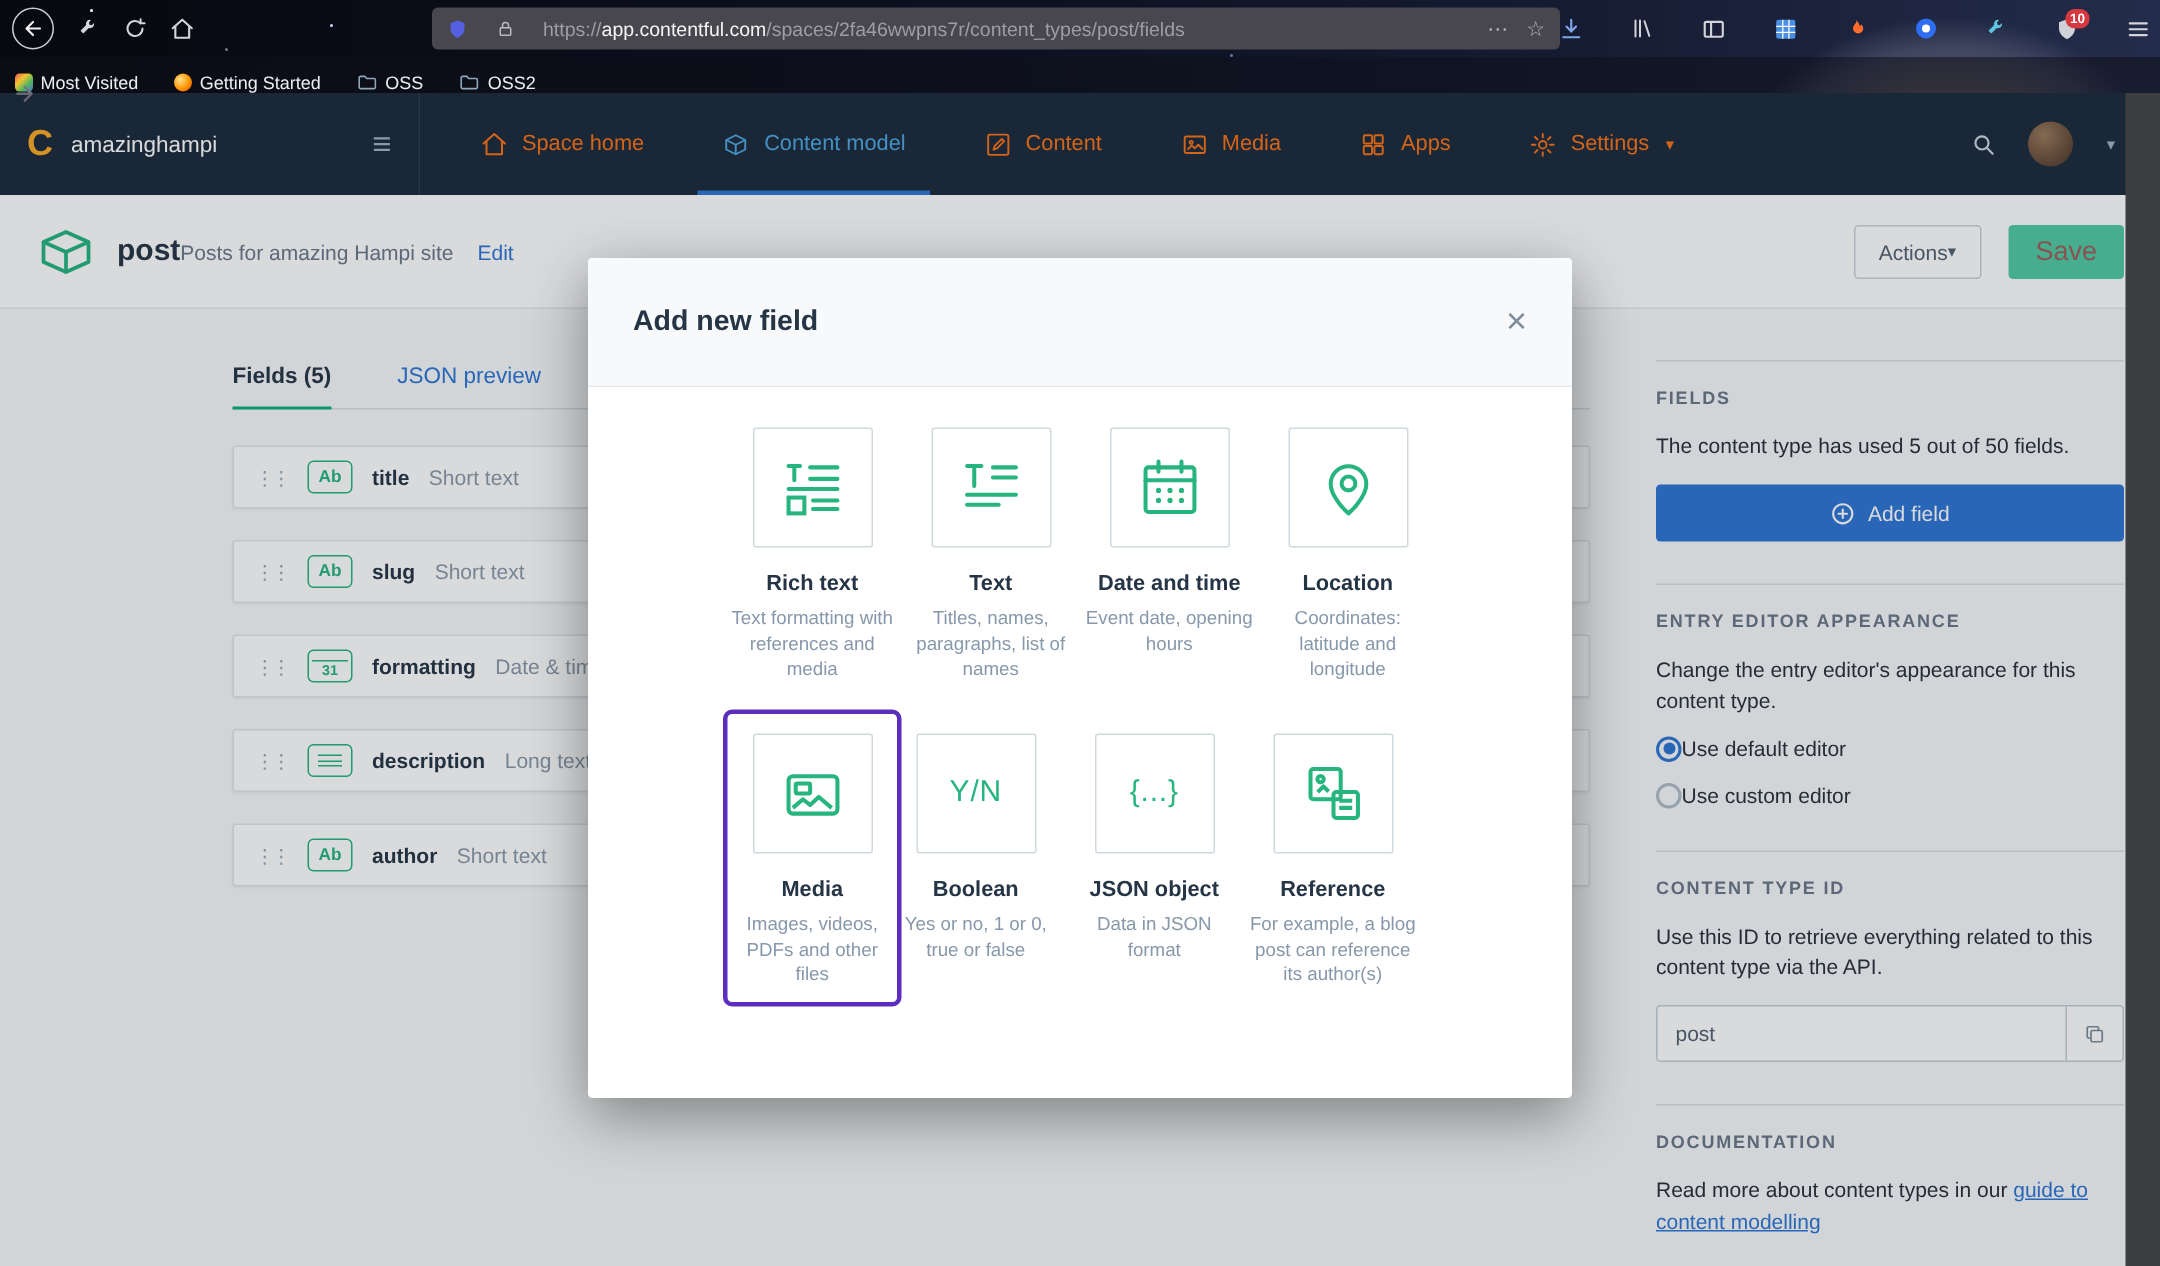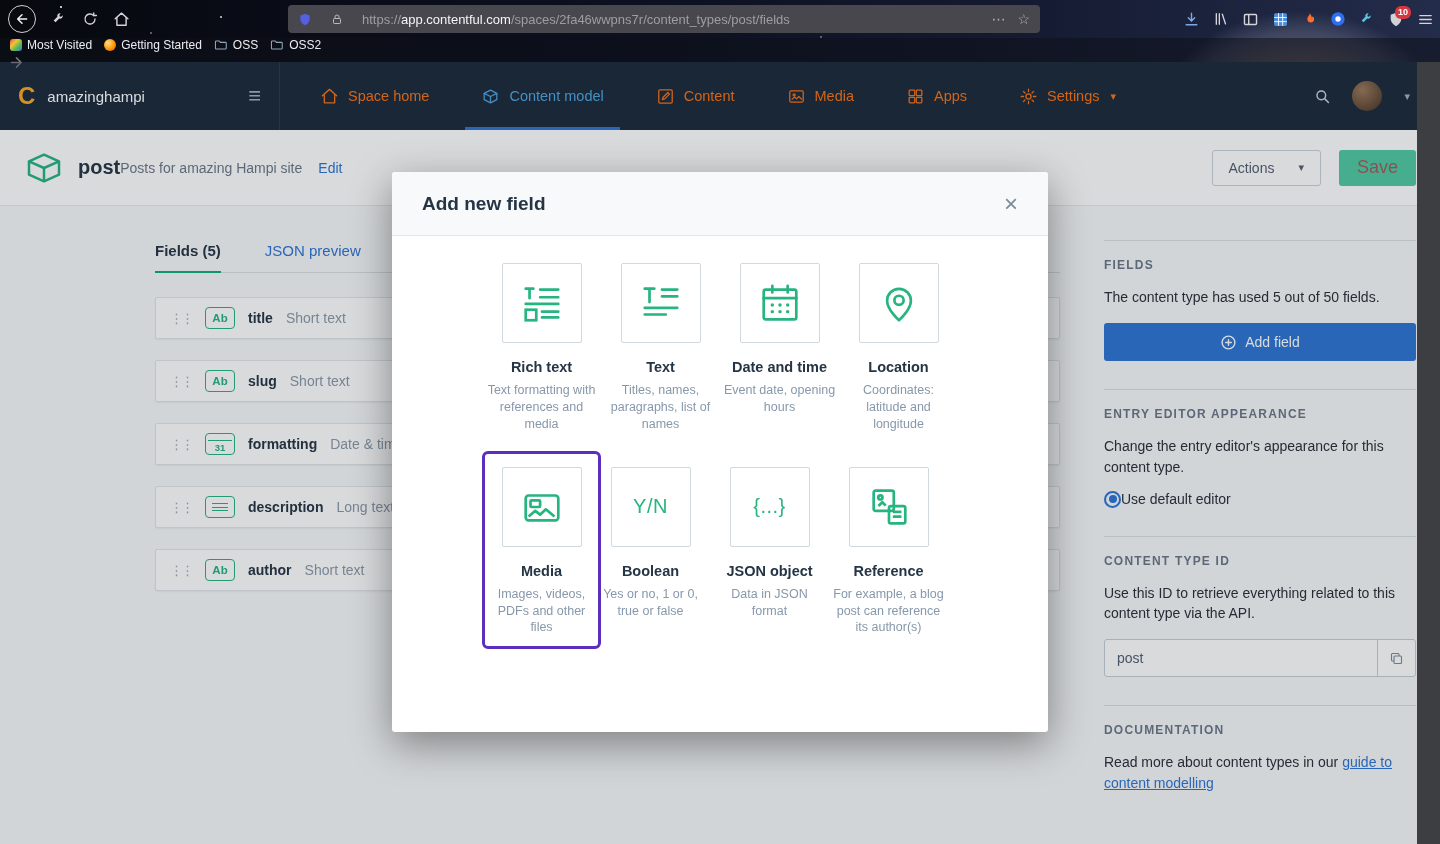--- a/index.html
+++ b/index.html
@@ -24,26 +24,26 @@
   .circle-btn { width:28px; height:28px; border:1px solid rgba(255,255,255,.8); border-radius:50%;
     display:flex; align-items:center; justify-content:center; color:#f2f2f5; }
   .tb-ic { color:#d4d4da; display:flex; align-items:center; }
   .tb-ic.dim { color:#77777f; }
   .urlbar { position:absolute; left:288px; top:5px; width:752px; height:28px; background:#47474d;
     border-radius:4px; display:flex; align-items:center; padding:0 10px; gap:19px; font-size:13px; }
   .url-text { white-space:nowrap; overflow:hidden; }
   .url-scheme,.url-path { color:#9d9da6; }
   .url-host { color:#f5f5f7; }
   .url-right { margin-left:auto; display:flex; align-items:center; gap:12px; color:#b2b2bb; font-size:14px; }
-  .toolbar-right { position:absolute; right:6px; top:0; height:38px; display:flex; align-items:center; gap:13px; }
+  .toolbar-right { position:absolute; right:6px; top:0; height:38px; display:flex; align-items:center; gap:31px; }
   .ext { position:relative; display:flex; align-items:center; }
   .badge { position:absolute; top:-5px; right:-7px; background:#d7373f; color:#fff; font-size:9px;
     line-height:1; padding:2px 3px; border-radius:6px; font-weight:700; }
   .bookmarks { position:absolute; top:38px; left:0; right:0; height:24px; background:rgba(14,17,26,.55);
-    display:flex; align-items:flex-start; gap:12px; padding:0 10px; font-size:12px; color:#eceef2; }
+    display:flex; align-items:flex-end; gap:24px; padding:0 10px; font-size:12px; color:#eceef2; }
   .bm { display:flex; align-items:center; gap:5px; }
   .pinwheel { width:12px; height:12px; border-radius:3px;
     background:linear-gradient(135deg,#e05656 0%,#f4c430 35%,#57b85c 65%,#3a7bd5 100%); }
   .ffx { width:12px; height:12px; border-radius:50%;
     background:radial-gradient(circle at 35% 35%, #ffe28a, #ff9500 55%, #e14c0b 95%); }
   
   .app-nav { position:absolute; top:62px; left:0; right:0; height:68px; background:#1b2a3b;
     display:flex; align-items:stretch; z-index:1; }
   .nav-left { width:280px; display:flex; align-items:center; gap:12px; padding:0 18px;
     border-right:1px solid rgba(255,255,255,.08); }
@@ -60,21 +60,21 @@
   .avatar { width:30px; height:30px; border-radius:50%;
     background:radial-gradient(circle at 35% 30%, #9a7a5c, #6a4f3a 60%, #47352a 100%); }
   
   .page-header { position:absolute; top:130px; left:0; right:0; height:76px; background:#fff;
     border-bottom:1px solid #e4e9ed; display:flex; align-items:center; padding:0 24px; z-index:1; }
   .ct-title { font-size:20px; font-weight:700; color:#253545; margin-left:14px; }
   .ct-sub { font-size:14px; color:#6b7888; }
   .edit-link { font-size:14px; color:#2e75d4; margin-left:16px; text-decoration:none; cursor:pointer; }
   .header-actions { margin-left:auto; display:flex; align-items:center; gap:18px; }
   .btn-actions { height:36px; padding:0 16px; background:#fff; border:1px solid #c9d2d8; border-radius:3px;
-    color:#536171; font-size:14px; display:flex; align-items:center; gap:24px; font-family:inherit; cursor:pointer; }
+    color:#536171; font-size:14px; display:flex; align-items:center; gap:0; font-family:inherit; cursor:pointer; }
   .btn-save { height:36px; padding:0 18px; background:#0eb87f; border:none; border-radius:3px;
     color:#7f1d1d; font-size:18px; opacity:.72; font-family:inherit; }
   
   .main { position:absolute; top:206px; left:155px; width:905px; z-index:1; }
   .tabs { display:flex; gap:44px; border-bottom:1px solid #d7dee3; margin-top:36px; }
   .tab { padding-bottom:12px; font-size:15px; cursor:pointer; }
   .tab.active { color:#253545; font-weight:700; border-bottom:2px solid #0baf7f; margin-bottom:-1px; }
   .tab.link { color:#2e75d4; }
   .rows { margin-top:24px; display:flex; flex-direction:column; gap:21px; }
   .frow { height:42px; background:#fff; border:1px solid #dfe5e9; border-radius:2px;
@@ -107,21 +107,21 @@
   .id-value { flex:1; padding:0 12px; color:#536171; }
   .copy-btn { width:38px; align-self:stretch; border-left:1px solid #c3cfd6; display:flex;
     align-items:center; justify-content:center; color:#7d8c9a; cursor:pointer; }
   .doc-link { color:#2e75d4; text-decoration:underline; cursor:pointer; }
   
   .dim { position:absolute; top:62px; left:0; right:0; bottom:0; background:rgba(16,26,37,.16); z-index:4; pointer-events:none; }
   .win-scrollbar { position:absolute; top:62px; right:0; bottom:0; width:23px; background:#3c3e42; z-index:6; }
   
   .modal { position:absolute; left:392px; top:172px; width:656px; height:560px; background:#fff;
     border-radius:3px; box-shadow:0 12px 40px rgba(0,0,0,.4); z-index:10; }
-  .modal-header { height:64px; background:#f7f9fa; border-bottom:1px solid #e1e6ea;
+  .modal-header { height:86px; background:#f7f9fa; border-bottom:1px solid #e1e6ea;
     border-radius:3px 3px 0 0; display:flex; align-items:center; padding:0 30px; }
   .modal-title { font-size:19px; font-weight:600; color:#253545; }
   .modal-close { margin-left:auto; color:#7d8c9a; font-size:24px; line-height:1; cursor:pointer; }
   .modal-body { padding:27px 24px 0; }
   .type-row { display:flex; justify-content:center; align-items:flex-start; }
   .type-row.second { margin-top:34px; }
   .type-item { width:119px; display:flex; flex-direction:column; align-items:center; }
   .type-item.selected { border:3px solid #5c2ebe; border-radius:6px; padding:13px 7px 10px;
     margin:-16px -10px 0; }
   .type-card { width:80px; height:80px; border:1px solid #cfd9de; border-radius:2px; background:#fff;
@@ -394,20 +394,24 @@
       </svg>
     <span>Add field</span>
   </button>
   <hr class="sb-hr gap">
   <div class="sb-h">ENTRY EDITOR APPEARANCE</div>
   <div class="sb-p">Change the entry editor's appearance for this content type.</div>
   <div class="radio-row">
     <span class="radio checked"></span>
     <span>Use default editor</span>
   </div>
+  <div class="radio-row">
+    <span class="radio"></span>
+    <span>Use custom editor</span>
+  </div>
   <hr class="sb-hr gap">
   <div class="sb-h">CONTENT TYPE ID</div>
   <div class="sb-p">Use this ID to retrieve everything related to this content type via the API.</div>
   <div class="id-input">
     <span class="id-value">post</span>
     <span class="copy-btn">
       <svg class="svgi" width="15" height="15" viewBox="0 0 24 24" fill="none" stroke="currentColor" stroke-width="1.8">
           <rect x="8" y="8" width="12" height="12" rx="1.5"></rect>
           <path d="M16 8V5.5A1.5 1.5 0 0 0 14.5 4h-9A1.5 1.5 0 0 0 4 5.5v9A1.5 1.5 0 0 0 5.5 16H8"></path>
         </svg>

